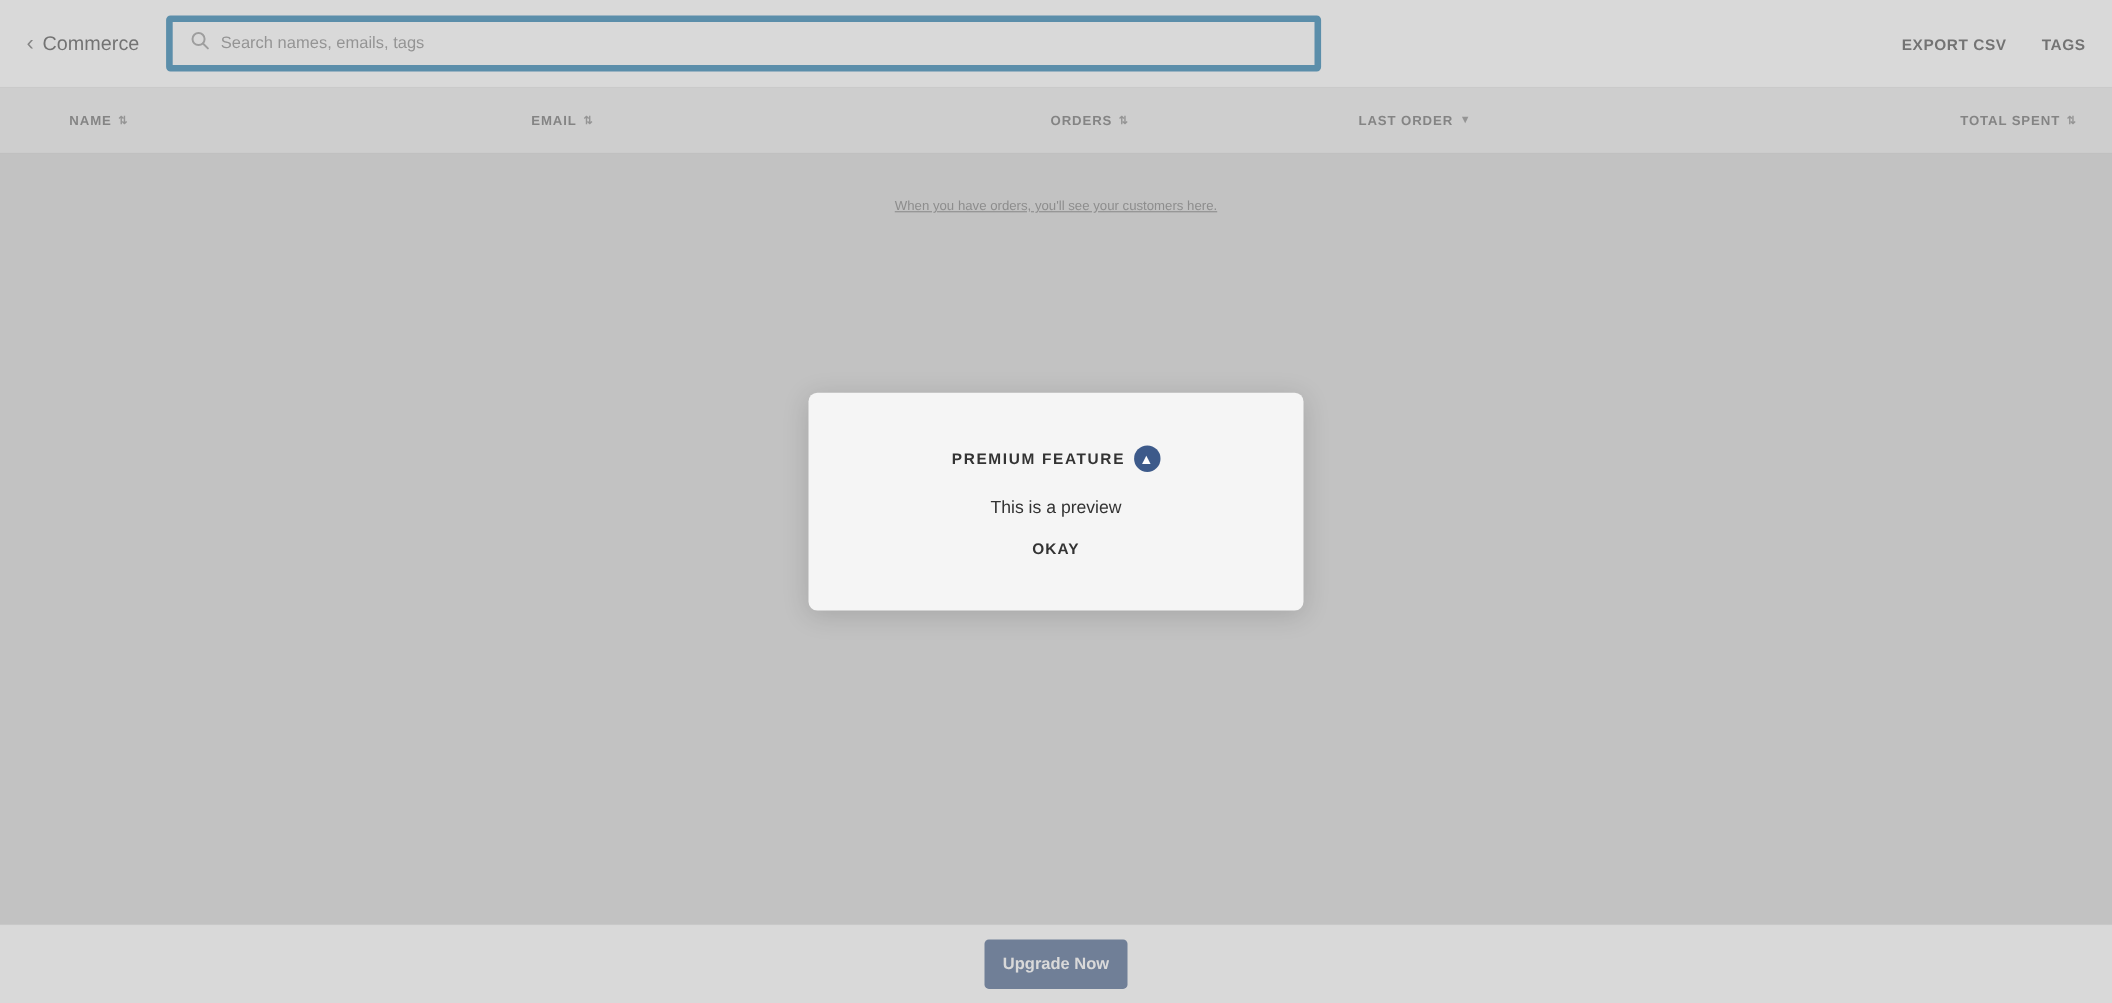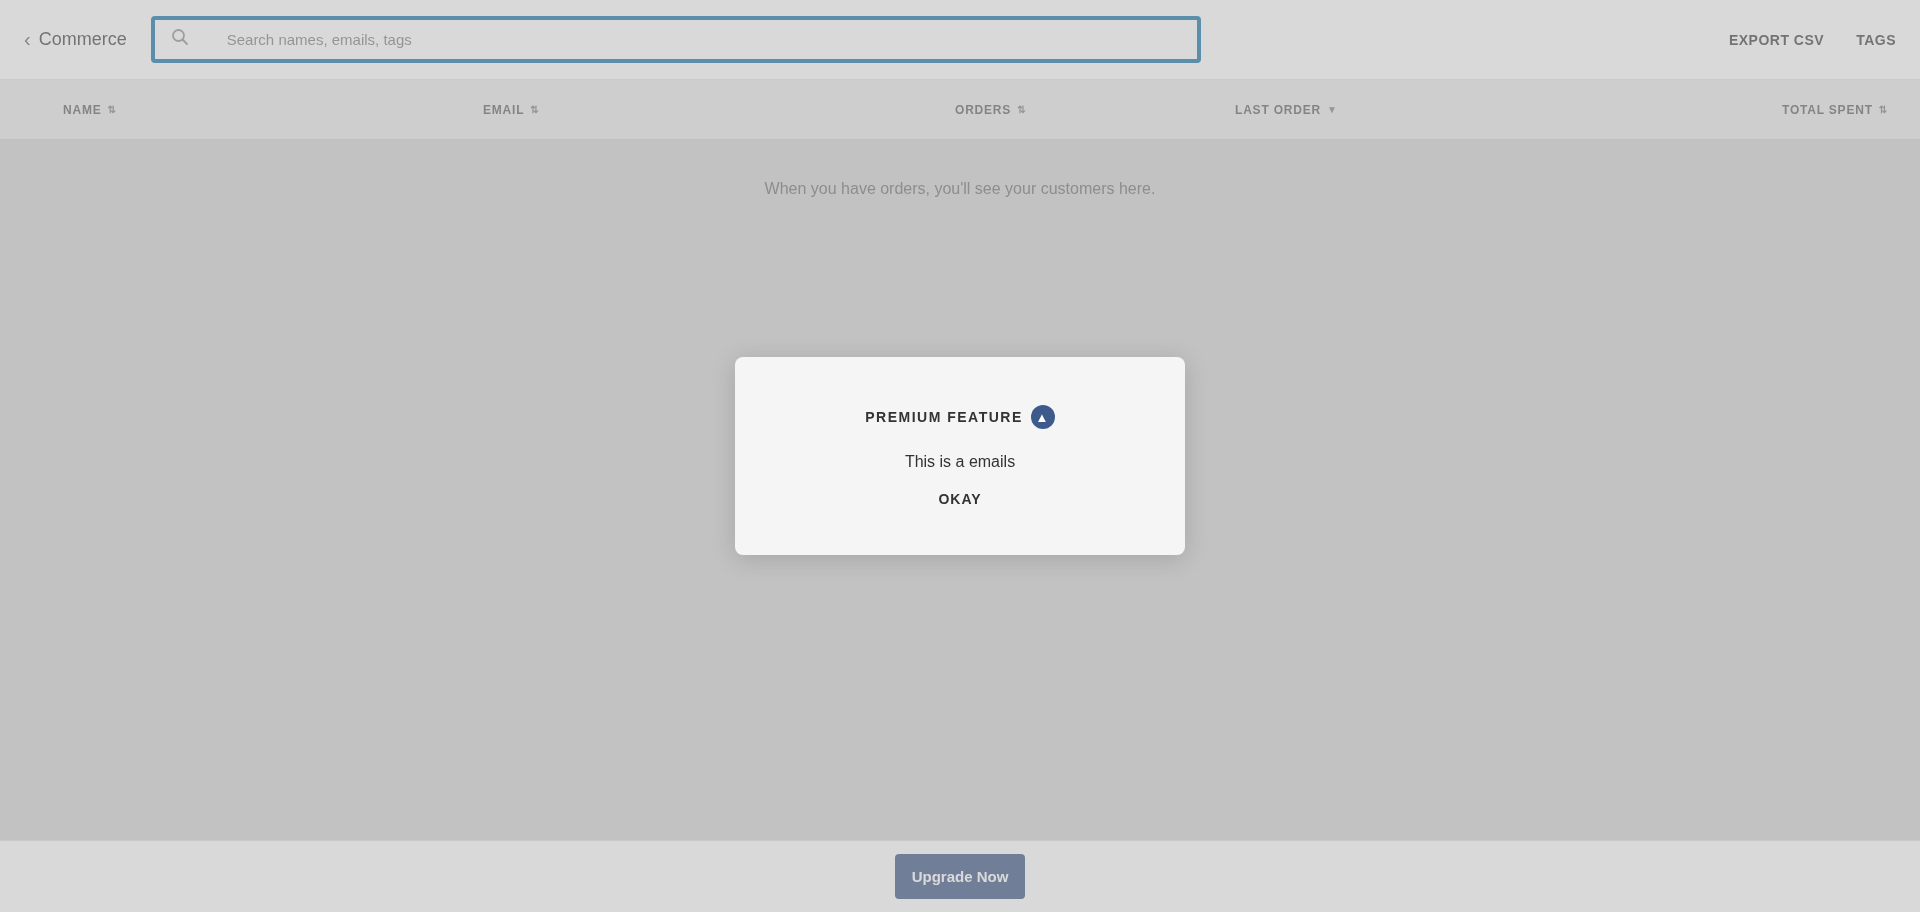--- a/index.html
+++ b/index.html
@@ -56,26 +56,25 @@
 
     .back-arrow {
       font-size: 20px;
       color: #555;
     }
 
     .search-bar {
       flex: 1;
       display: flex;
       align-items: center;
-      border: 4px solid #0369a1;
+      border: 6px solid #0369a1;
       border-radius: 4px;
       padding: 8px 16px;
       background: #fff;
       max-width: 1050px;
-      gap: 28px;
     }
 
     .search-icon {
       color: #888;
       font-size: 18px;
       margin-right: 10px;
     }
 
     .search-input {
       border: none;
@@ -139,23 +138,24 @@
       color: #777;
     }
 
     
     .empty-state {
       position: absolute;
       top: 180px;
       left: 0;
       right: 0;
       text-align: center;
-      font-size: 16px;
+      font-size: 12px;
       color: #666;
       z-index: 1;
+      text-decoration: underline;
     }
 
     
     .modal-overlay {
       position: absolute;
       top: 0;
       left: 0;
       right: 0;
       bottom: 0;
       background: rgba(180, 180, 180, 0.5);
@@ -307,20 +307,20 @@
 <div class="empty-state">
   <span>When you have orders, you'll see your customers here.</span>
 </div>
 
 <div class="modal-overlay">
   <div class="modal">
     <div class="modal-title">
       <span>PREMIUM FEATURE</span>
       <span class="premium-icon">▲</span>
     </div>
-    <div class="modal-subtitle">This is a emails</div>
+    <div class="modal-subtitle">This is a preview</div>
     <button class="modal-okay-btn">OKAY</button>
   </div>
 </div>
 
 <div class="trial-bar">
   <button class="upgrade-btn">Upgrade Now</button>
 </div>
 
 </body></html>

